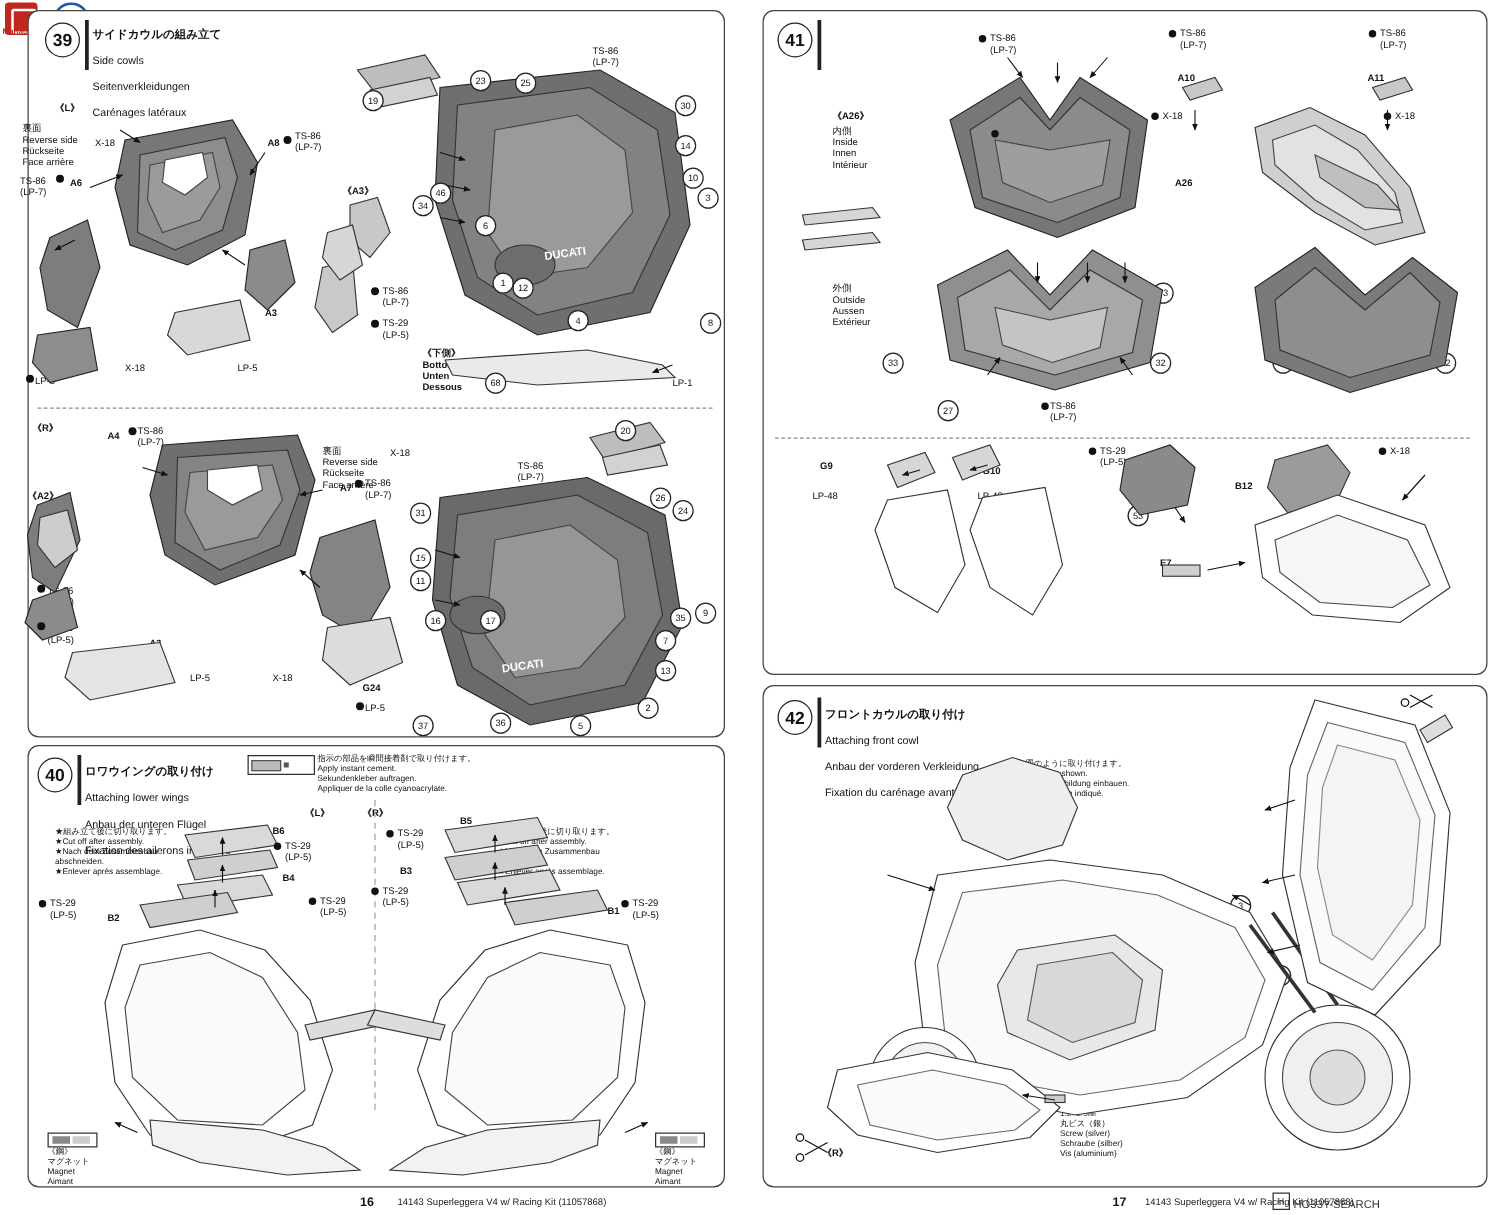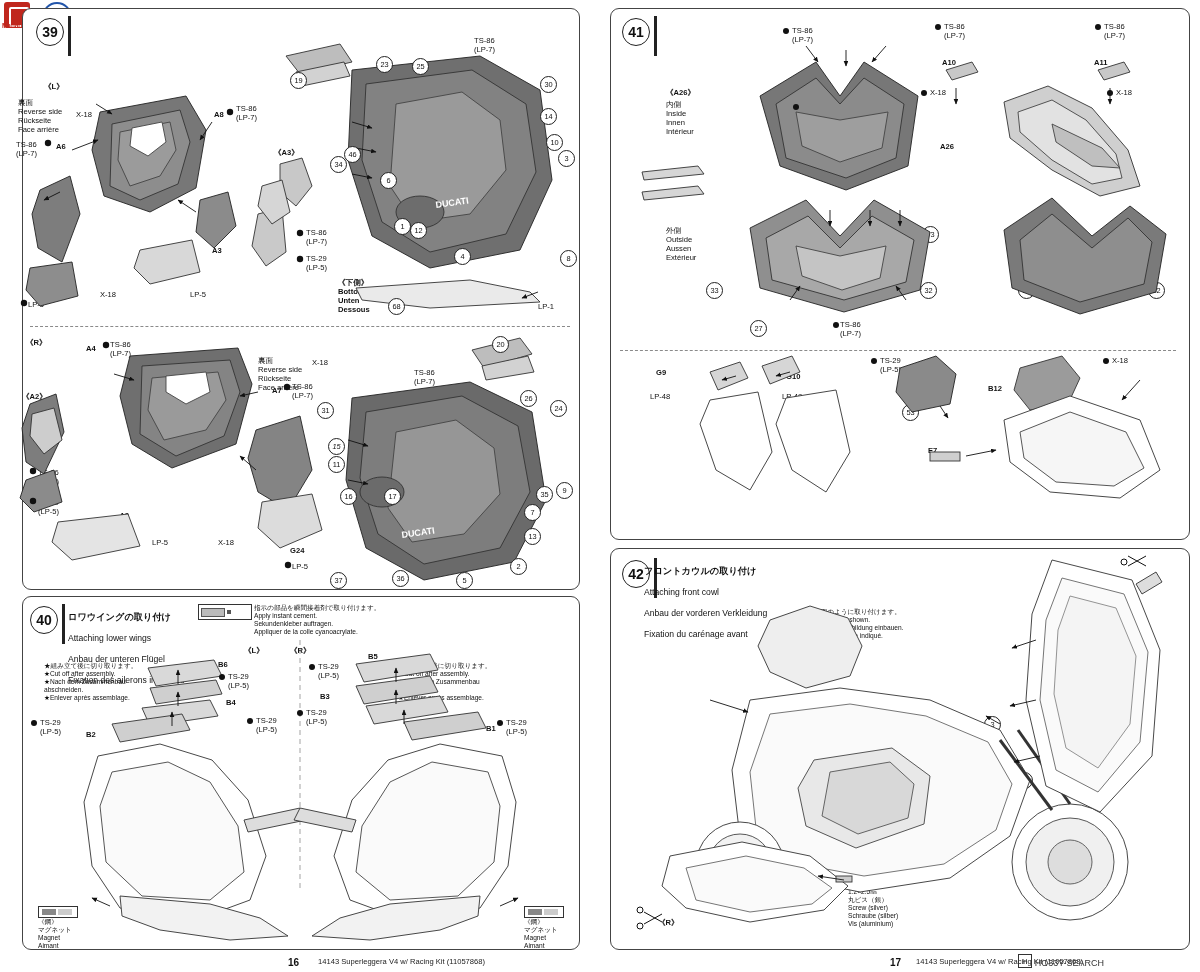--- a/index.html
+++ b/index.html
@@ -63,20 +63,26 @@
     <div class="sq"></div>
     <div class="circ">99</div>
     <div class="txt">Manaoshop.com</div>
   </div>
 
   <div class="col colL">
 
     <div class="frame" style="left:22px;top:8px;width:556px;height:580px;"></div>
     <div class="stepnum" style="left:36px;top:18px;">39</div>
     <div class="titlebar" style="left:68px;top:16px;height:40px;"></div>
+    <div class="steptitle" style="left:74px;top:12px;">
+      <div class="jp">サイドカウルの組み立て</div>
+      <div>Side cowls</div>
+      <div>Seitenverkleidungen</div>
+      <div>Carénages latéraux</div>
+    </div>
 
     <div class="divider" style="left:30px;top:326px;width:540px;"></div>
 
     <div class="lbl b" style="left:44px;top:82px;">《L》</div>
     <div class="lbl" style="left:18px;top:98px;">裏面
 Reverse side
 Rückseite
 Face arrière</div>
     <div class="lbl" style="left:76px;top:110px;">X-18</div>
     <div class="lbl" style="left:16px;top:140px;">TS-86
@@ -229,23 +235,23 @@
     <div class="cnum" style="left:560px;top:250px;">8</div>
     <div class="cnum" style="left:454px;top:248px;">4</div>
     <div class="cnum" style="left:410px;top:222px;text-align:center;">12</div>
     <div class="cnum" style="left:394px;top:218px;">1</div>
     <div class="cnum" style="left:380px;top:172px;">6</div>
     <div class="cnum" style="left:330px;top:156px;">34</div>
     <div class="cnum" style="left:344px;top:146px;">46</div>
     <div class="cnum" style="left:388px;top:298px;">68</div>
 
     <div class="cnum" style="left:492px;top:336px;">20</div>
-    <div class="cnum" style="left:317px;top:402px;">31</div>
+    <div class="cnum" style="left:328px;top:402px;">31</div>
     <div class="cnum" style="left:520px;top:390px;">26</div>
-    <div class="cnum" style="left:538px;top:400px;margin-left:12px;">24</div>
+    <div class="cnum" style="left:538px;top:400px;">24</div>
     <div class="cnum" style="left:328px;top:438px;font-style:italic;">15</div>
     <div class="cnum" style="left:328px;top:456px;">11</div>
     <div class="cnum" style="left:340px;top:488px;">16</div>
     <div class="cnum" style="left:384px;top:488px;">17</div>
     <div class="cnum" style="left:536px;top:486px;">35</div>
     <div class="cnum" style="left:556px;top:482px;">9</div>
     <div class="cnum" style="left:524px;top:528px;">13</div>
     <div class="cnum" style="left:524px;top:504px;">7</div>
     <div class="cnum" style="left:510px;top:558px;">2</div>
     <div class="cnum" style="left:456px;top:572px;">5</div>
@@ -479,21 +485,21 @@
           <circle cx="196" cy="107" r="3"></circle>
         <circle cx="236" cy="325" r="3"></circle>
           <circle cx="274" cy="361" r="3"></circle>
           <circle cx="506" cy="361" r="3"></circle>
       </g>
     </svg>
 
     <div class="frame" style="left:10px;top:548px;width:578px;height:400px;"></div>
     <div class="stepnum" style="left:22px;top:560px;">42</div>
     <div class="titlebar" style="left:54px;top:558px;height:40px;"></div>
-    <div class="steptitle" style="left:44px;top:556px;">
+    <div class="steptitle" style="left:60px;top:556px;">
       <div class="jp">フロントカウルの取り付け</div>
       <div>Attaching front cowl</div>
       <div>Anbau der vorderen Verkleidung</div>
       <div>Fixation du carénage avant</div>
     </div>
 
     <div class="lbl sm" style="left:214px;top:608px;">★図のように取り付けます。
 ★Attach as shown.
 ★Gemäß Abbildung einbauen.
 ★Fixer comme indiqué.</div>

